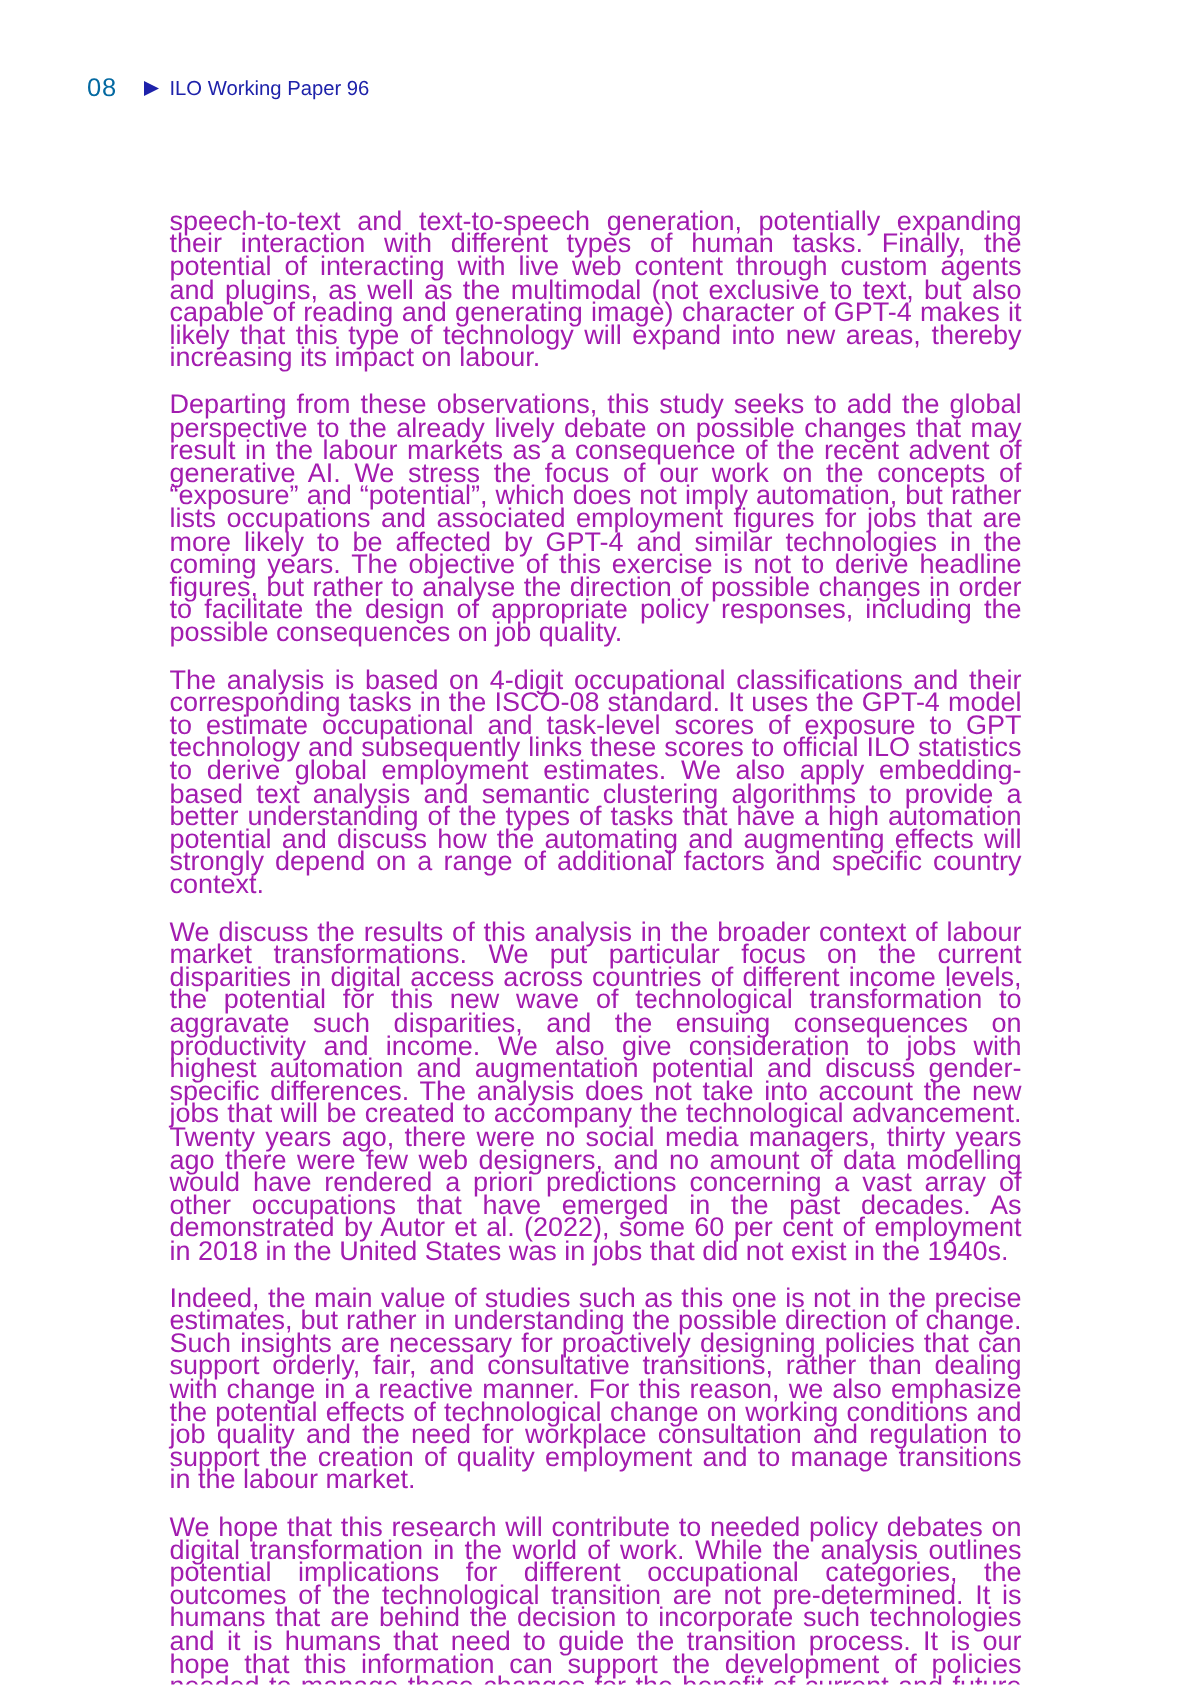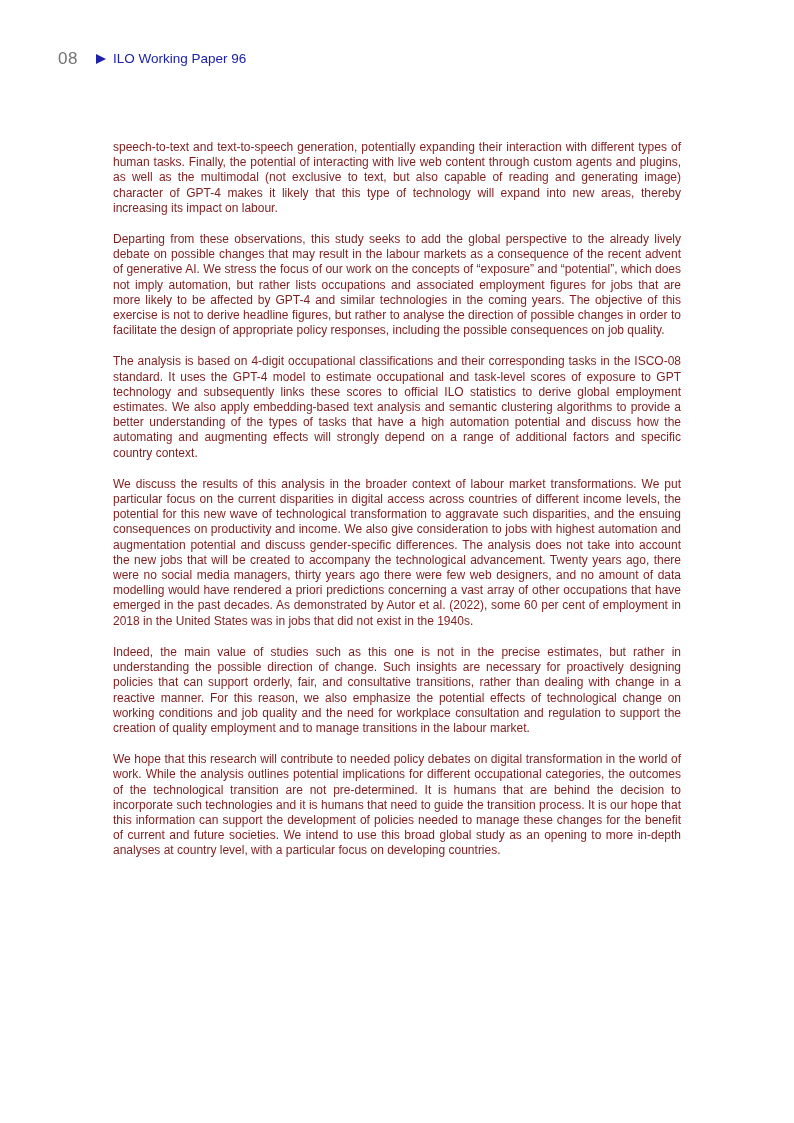--- a/index.html
+++ b/index.html
@@ -18,21 +18,21 @@
   }
   .header {
     position: absolute;
     top: 50px;
     left: 58px;
     display: flex;
     align-items: center;
   }
   .page-number {
     font-size: 17px;
-    color: #737373;
+    color: #0369a1;
     letter-spacing: 0.5px;
     line-height: 1;
   }
   .header-title-group {
     display: flex;
     align-items: center;
     margin-left: 18px;
   }
   .arrow-icon {
     width: 0;
@@ -48,23 +48,23 @@
     color: #1e22aa;
     line-height: 1;
   }
   .content {
     position: absolute;
     top: 140px;
     left: 113px;
     width: 568px;
   }
   .content p {
-    font-size: 12px;
+    font-size: 18px;
     line-height: 15.2px;
-    color: #7f1d1d;
+    color: #a21caf;
     text-align: justify;
     margin-bottom: 16px;
   }
 </style>
 </head>
 <body>
 
 <div class="page">
 
   <div class="header">

